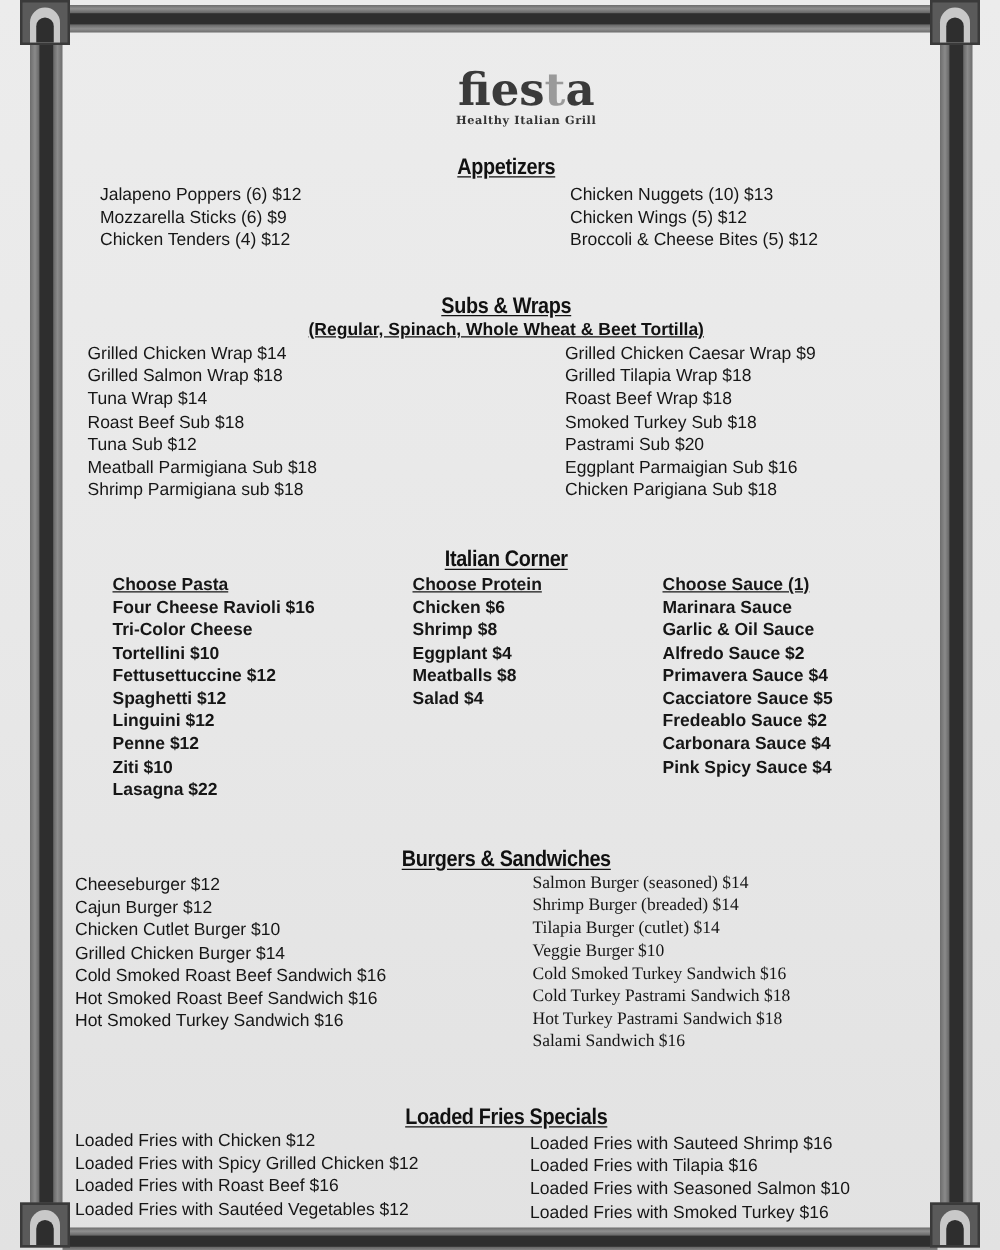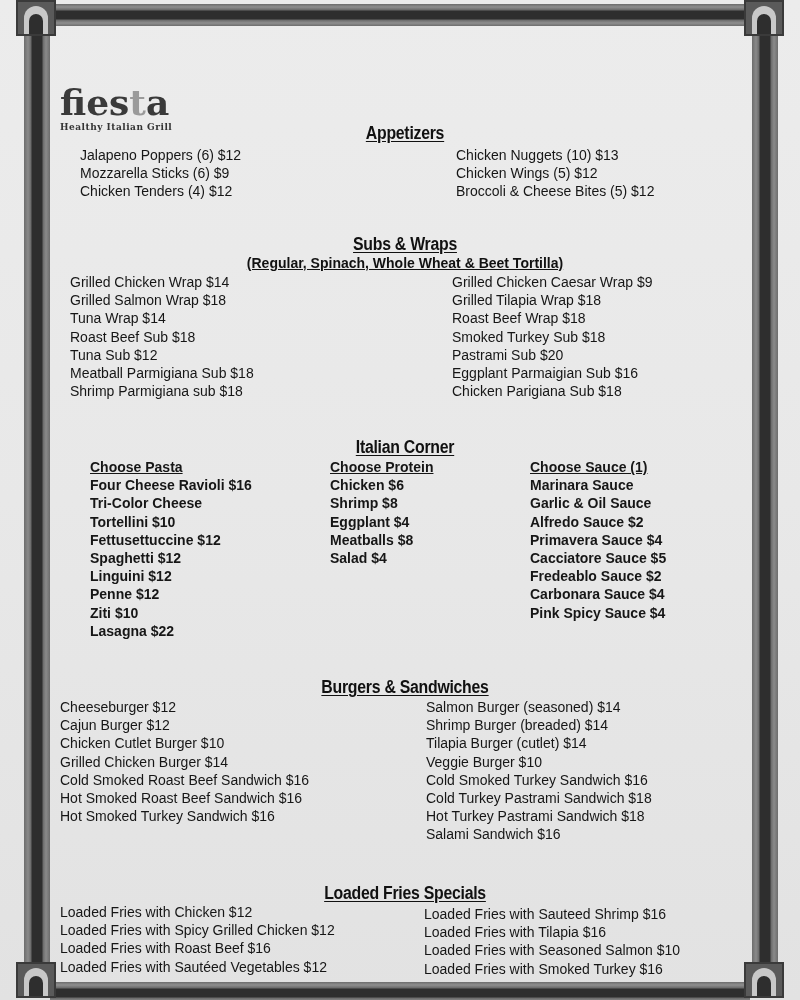--- a/index.html
+++ b/index.html
@@ -43,21 +43,21 @@
       border-radius: 7px 7px 0 0; background: #2e2e2e;
     }
     .c-tl { left: 16px; top: 0px; }
     .c-tr { left: 744px; top: 0px; }
     .c-bl { left: 16px; top: 962px; }
     .c-br { left: 744px; top: 962px; }
 
     .content { position: absolute; left: 60px; top: 0; width: 690px; height: 1000px; }
 
     .logo {
-      position: absolute; left: 0; top: 52px; width: 690px;  margin-top: 30px;
+      position: absolute; left: 16px; top: 52px; width: 690px; text-align: center;
     }
     .logo-word {
       font-family: "DejaVu Serif", "Liberation Serif", serif;
       font-size: 36px; font-weight: bold; color: #3a3a3a; letter-spacing: 0px; line-height: 40px;
     }
     .logo-word .pasta-glyph { color: #9a9a9a; }
     .logo-tag {
       font-family: "DejaVu Serif", "Liberation Serif", serif;
       font-size: 9px; font-weight: bold; color: #333; letter-spacing: 0.5px; margin-top: 0px;
     }
@@ -169,21 +169,21 @@
     <div class="sec-title" style="top:677px;">Burgers &amp; Sandwiches</div>
     <div class="col" style="left:0px; width:300px; top:698px;">
       <div class="item">Cheeseburger $12</div>
       <div class="item">Cajun Burger $12</div>
       <div class="item">Chicken Cutlet Burger $10</div>
       <div class="item">Grilled Chicken Burger $14</div>
       <div class="item">Cold Smoked Roast Beef Sandwich $16</div>
       <div class="item">Hot Smoked Roast Beef Sandwich $16</div>
       <div class="item">Hot Smoked Turkey Sandwich $16</div>
     </div>
-    <div class="col" style="left:366px; width:260px; top:698px;">
+    <div class="col" style="left:366px; width:260px; top:698px;font-family:Liberation Serif, serif;">
       <div class="item">Salmon Burger (seasoned) $14</div>
       <div class="item">Shrimp Burger (breaded) $14</div>
       <div class="item">Tilapia Burger (cutlet) $14</div>
       <div class="item">Veggie Burger $10</div>
       <div class="item">Cold Smoked Turkey Sandwich $16</div>
       <div class="item">Cold Turkey Pastrami Sandwich $18</div>
       <div class="item">Hot Turkey Pastrami Sandwich $18</div>
       <div class="item">Salami Sandwich $16</div>
     </div>
 

